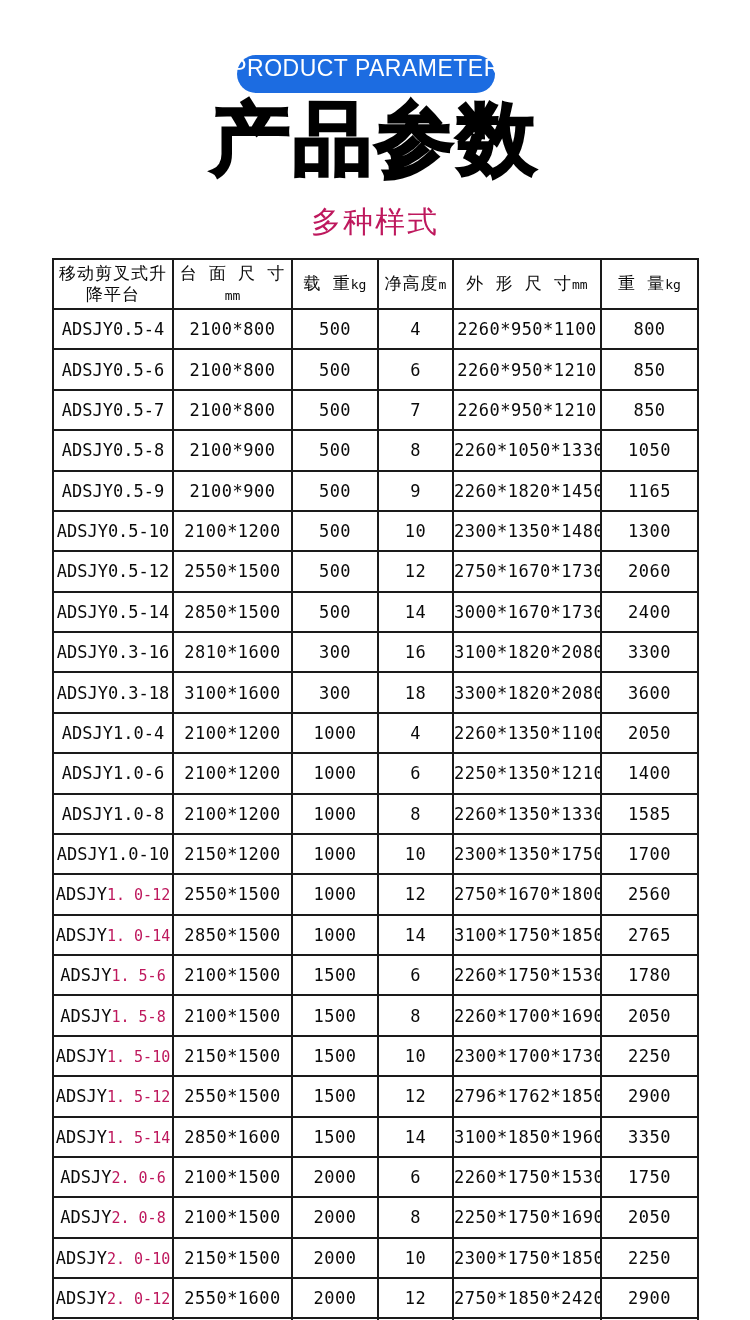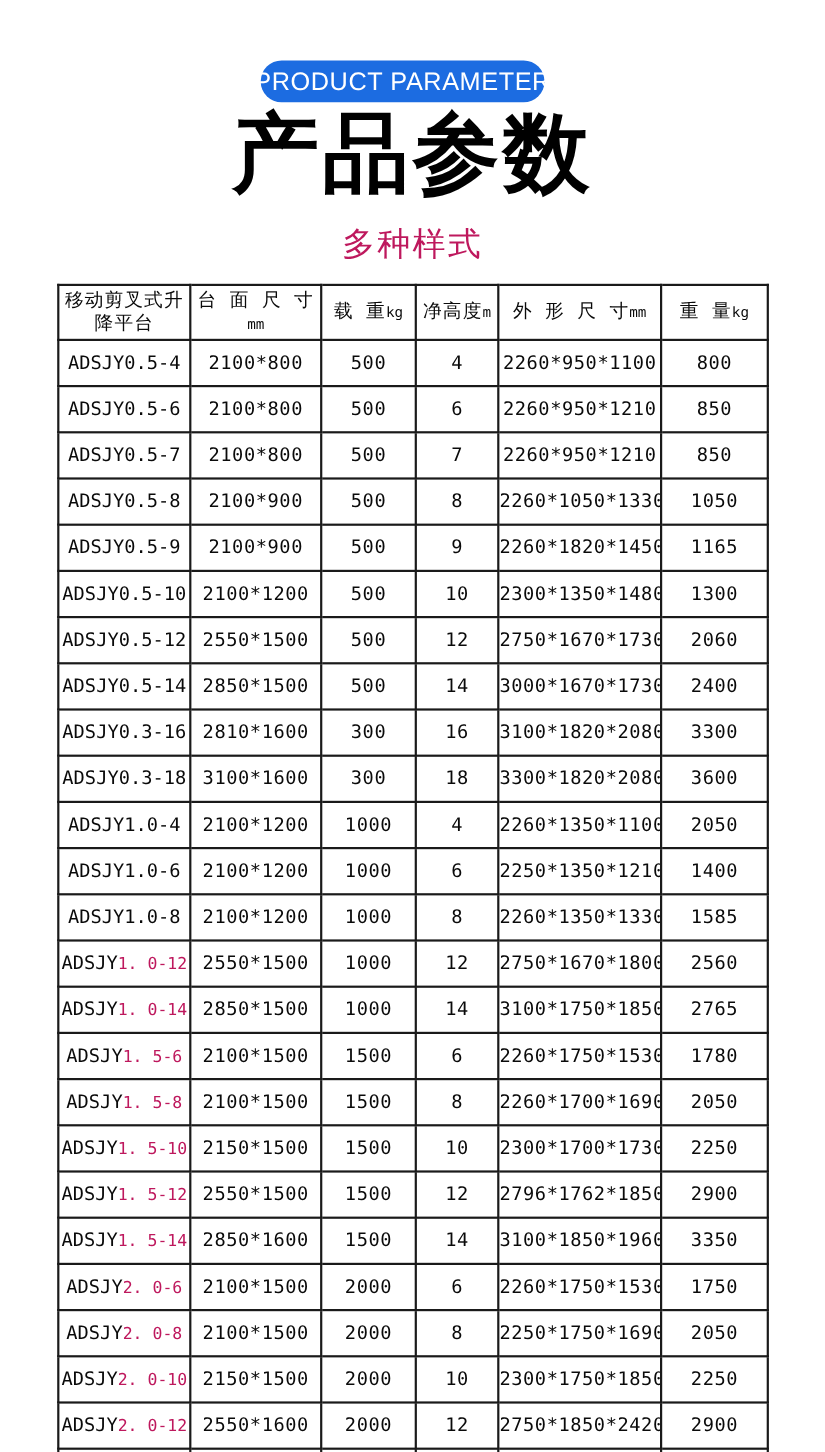--- a/index.html
+++ b/index.html
@@ -9,31 +9,31 @@
     position:relative;
     font-family:"Liberation Sans","DejaVu Sans",sans-serif;
     color:#111;
     overflow:hidden;
   }
   .badge {
     position:absolute; top:55px; left:237px;
     width:258px; height:38px;
     background:#1c6ce1;
     border-radius:19px;
-    display:flex; align-items:center; justify-content:center;
+    display:flex; justify-content:center;
     color:#ffffff;
     font-size:23px;
     letter-spacing:0.5px;
     white-space:nowrap;
   }
   .main-title {
     position:absolute; top:98px; left:0; width:100%;
     text-align:center;
     font-size:79px;
-    font-weight:400;
+    font-weight:700;
     color:#000;
     letter-spacing:3px;
     -webkit-text-stroke:2.5px #000;
     line-height:1.05;
   }
   .subtitle {
     position:absolute; top:202px; left:0; width:100%;
     text-align:center;
     font-size:30px;
     color:#be185d;
@@ -209,20 +209,28 @@
         </tr>
         <tr>
           <td class="model"><span>ADSJY</span><span>1.0-8</span></td>
           <td>2100*1200</td>
           <td>1000</td>
           <td>8</td>
           <td>2260*1350*1330</td>
           <td>1585</td>
         </tr>
         <tr>
+          <td class="model"><span>ADSJY</span><span>1.0-10</span></td>
+          <td>2150*1200</td>
+          <td>1000</td>
+          <td>10</td>
+          <td>2300*1350*1750</td>
+          <td>1700</td>
+        </tr>
+        <tr>
           <td class="model"><span>ADSJY</span><span class="blue-suffix">1. 0-12</span></td>
           <td>2550*1500</td>
           <td>1000</td>
           <td>12</td>
           <td>2750*1670*1800</td>
           <td>2560</td>
         </tr>
         <tr>
           <td class="model"><span>ADSJY</span><span class="blue-suffix">1. 0-14</span></td>
           <td>2850*1500</td>

